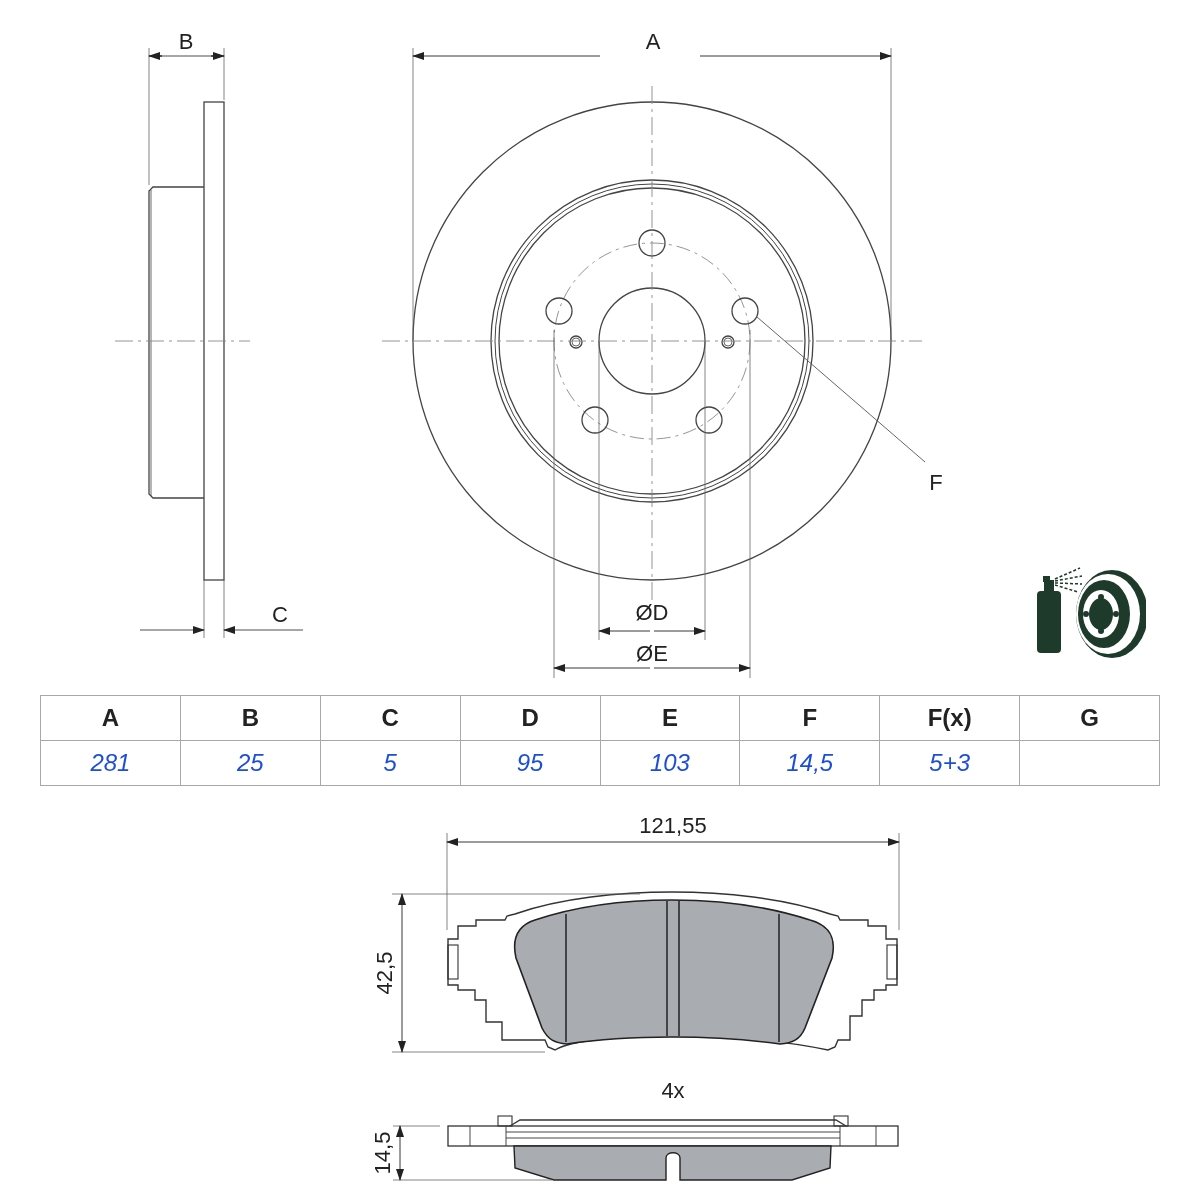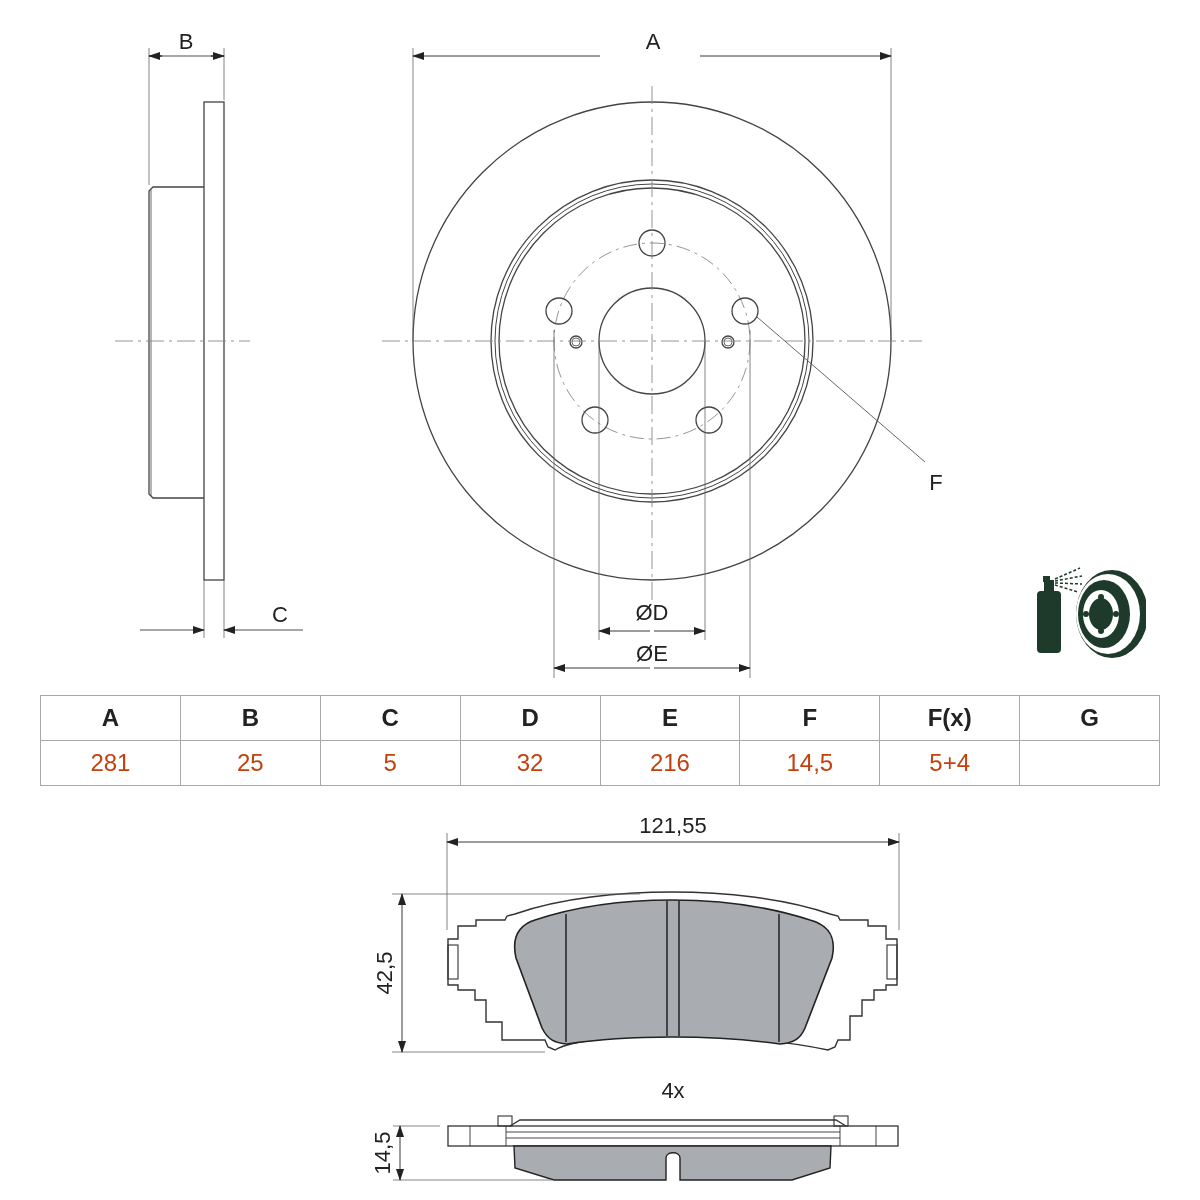--- a/index.html
+++ b/index.html
@@ -2,21 +2,21 @@
 <html><head>
 <meta charset="utf-8">
 <style>
   html, body { margin: 0; padding: 0; background: #ffffff; }
   body { width: 1200px; height: 1200px; position: relative; overflow: hidden; font-family: "Liberation Sans", sans-serif; color: #222; }
   svg.drawing { position: absolute; left: 0; top: 0; width: 1200px; height: 1200px; }
   .lbl { font-family: "Liberation Sans", sans-serif; font-size: 22px; fill: #222; }
   table.spec { position: absolute; left: 40px; top: 695px; width: 1120px; border-collapse: collapse; table-layout: fixed; }
   table.spec td, table.spec th { border: 1.5px solid #a8a8a8; text-align: center; height: 44px; padding: 0; font-size: 24px; }
   table.spec th { font-weight: bold; color: #222; }
-  table.spec td { font-weight: normal; color: #c2410c; }
+  table.spec td { font-weight: normal; color: #1d4ed8; font-style: italic; }
 </style>
 </head>
 <body>
 
 <svg class="drawing" viewBox="0 0 1200 1200" xmlns="http://www.w3.org/2000/svg">
   <defs>
     <marker id="arr" markerWidth="12" markerHeight="8" refX="11" refY="4" orient="auto" markerUnits="userSpaceOnUse">
       <path d="M0,0 L12,4 L0,8 Z" fill="#222"></path>
     </marker>
   </defs>
@@ -173,20 +173,20 @@
     <th>D</th>
     <th>E</th>
     <th>F</th>
     <th>F(x)</th>
     <th>G</th>
   </tr>
   <tr>
     <td>281</td>
     <td>25</td>
     <td>5</td>
-    <td>32</td>
-    <td>216</td>
+    <td>95</td>
+    <td>103</td>
     <td>14,5</td>
-    <td>5+4</td>
+    <td>5+3</td>
     <td></td>
   </tr>
 </tbody>
   </table>
 
 </body></html>

